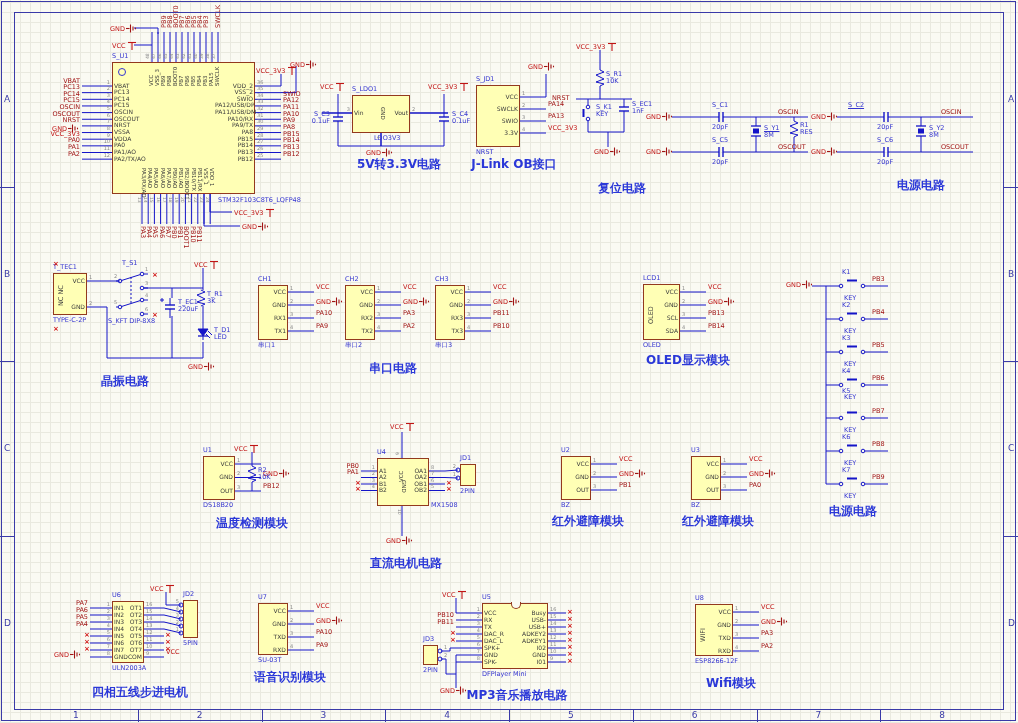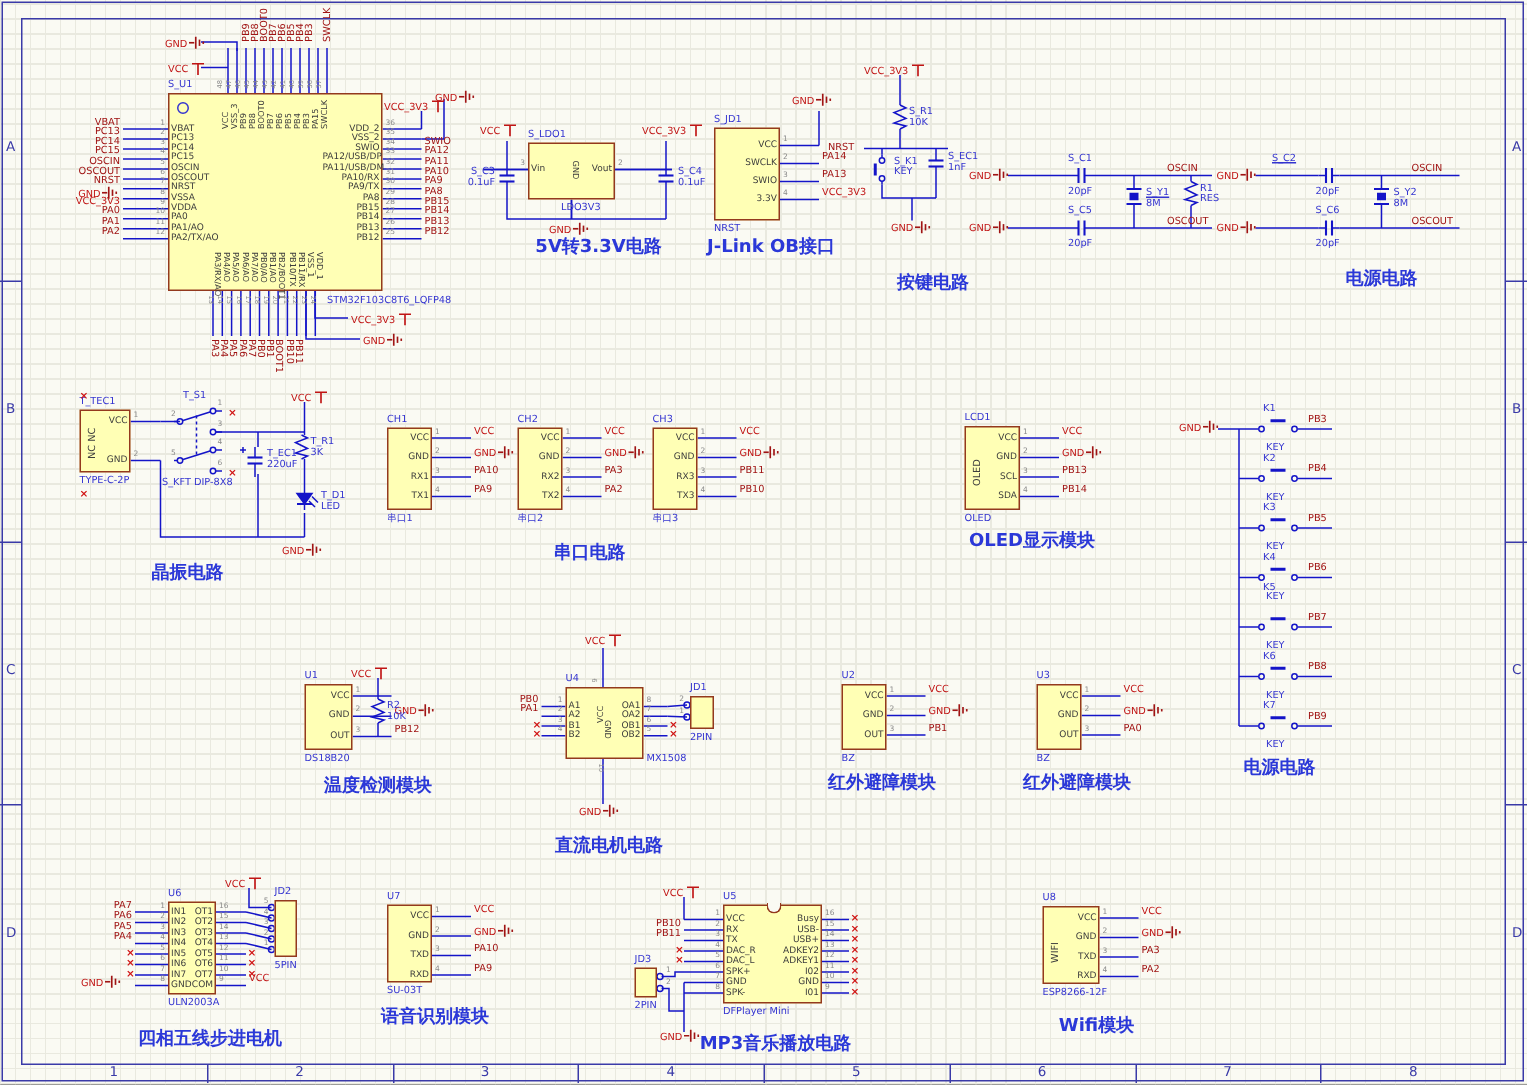--- a/index.html
+++ b/index.html
@@ -1311,21 +1311,21 @@
     </div>
     <div class="abs net" style="left: 872px; top: 474px;">
       <span>PB9</span>
     </div>
     <div class="abs ncx" style="left: 53px; top: 261px;">×</div>
     <div class="abs ncx" style="left: 53px; top: 326px;">×</div>
     <div class="abs ncx" style="left: 152px; top: 272px;">×</div>
     <div class="abs ncx" style="left: 152px; top: 312px;">×</div>
     <div class="abs title" style="left: 399px; top: 158px;">5V转3.3V电路</div>
     <div class="abs title" style="left: 514px; top: 158px;">J-Link OB接口</div>
-    <div class="abs title" style="left: 622px; top: 182px;">按键电路</div>
+    <div class="abs title" style="left: 622px; top: 182px;">复位电路</div>
     <div class="abs title" style="left: 921px; top: 179px;">电源电路</div>
     <div class="abs title" style="left: 125px; top: 375px;">晶振电路</div>
     <div class="abs title" style="left: 393px; top: 362px;">串口电路</div>
     <div class="abs title" style="left: 688px; top: 354px;">OLED显示模块</div>
     <div class="abs title" style="left: 853px; top: 505px;">电源电路</div>
     <div class="abs title" style="left: 252px; top: 517px;">温度检测模块</div>
     <div class="abs title" style="left: 406px; top: 557px;">直流电机电路</div>
     <div class="abs title" style="left: 588px; top: 515px;">红外避障模块</div>
     <div class="abs title" style="left: 718px; top: 515px;">红外避障模块</div>
     <div class="abs title" style="left: 140px; top: 686px;">四相五线步进电机</div>

